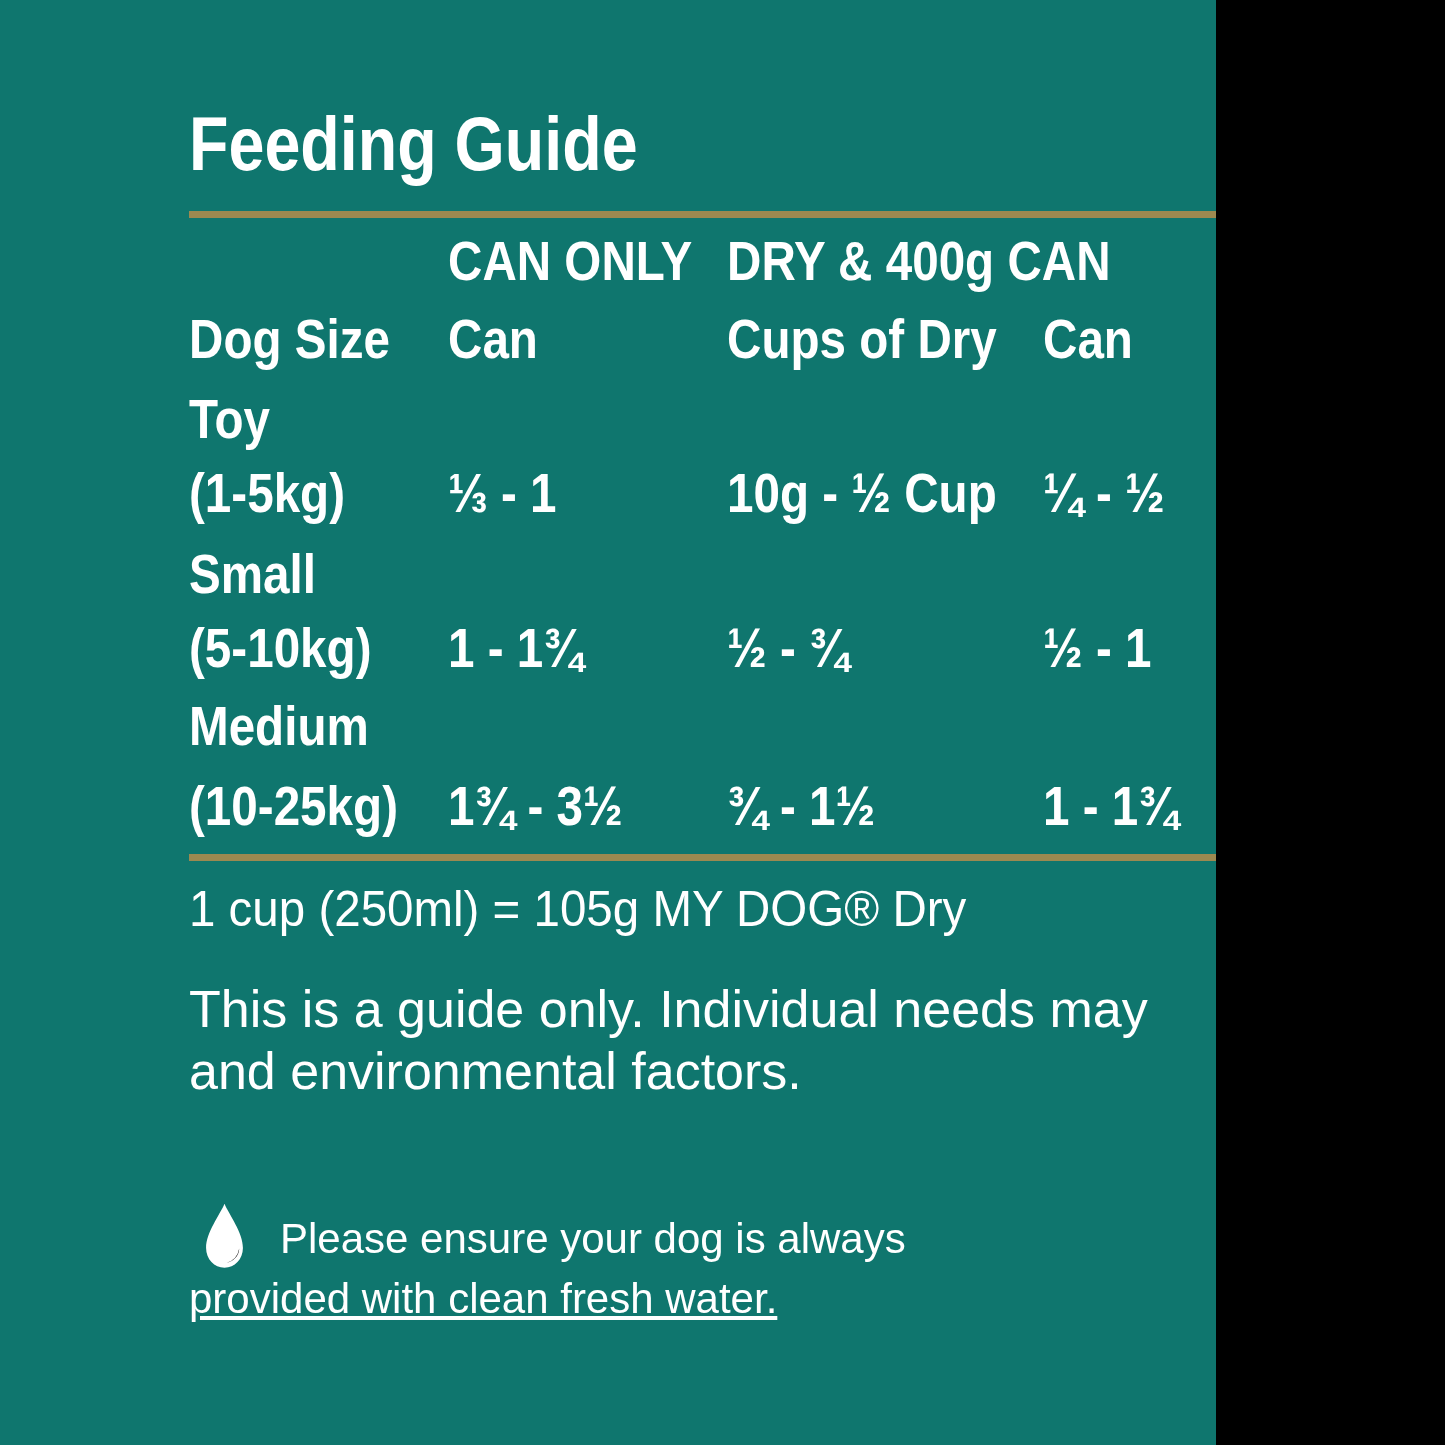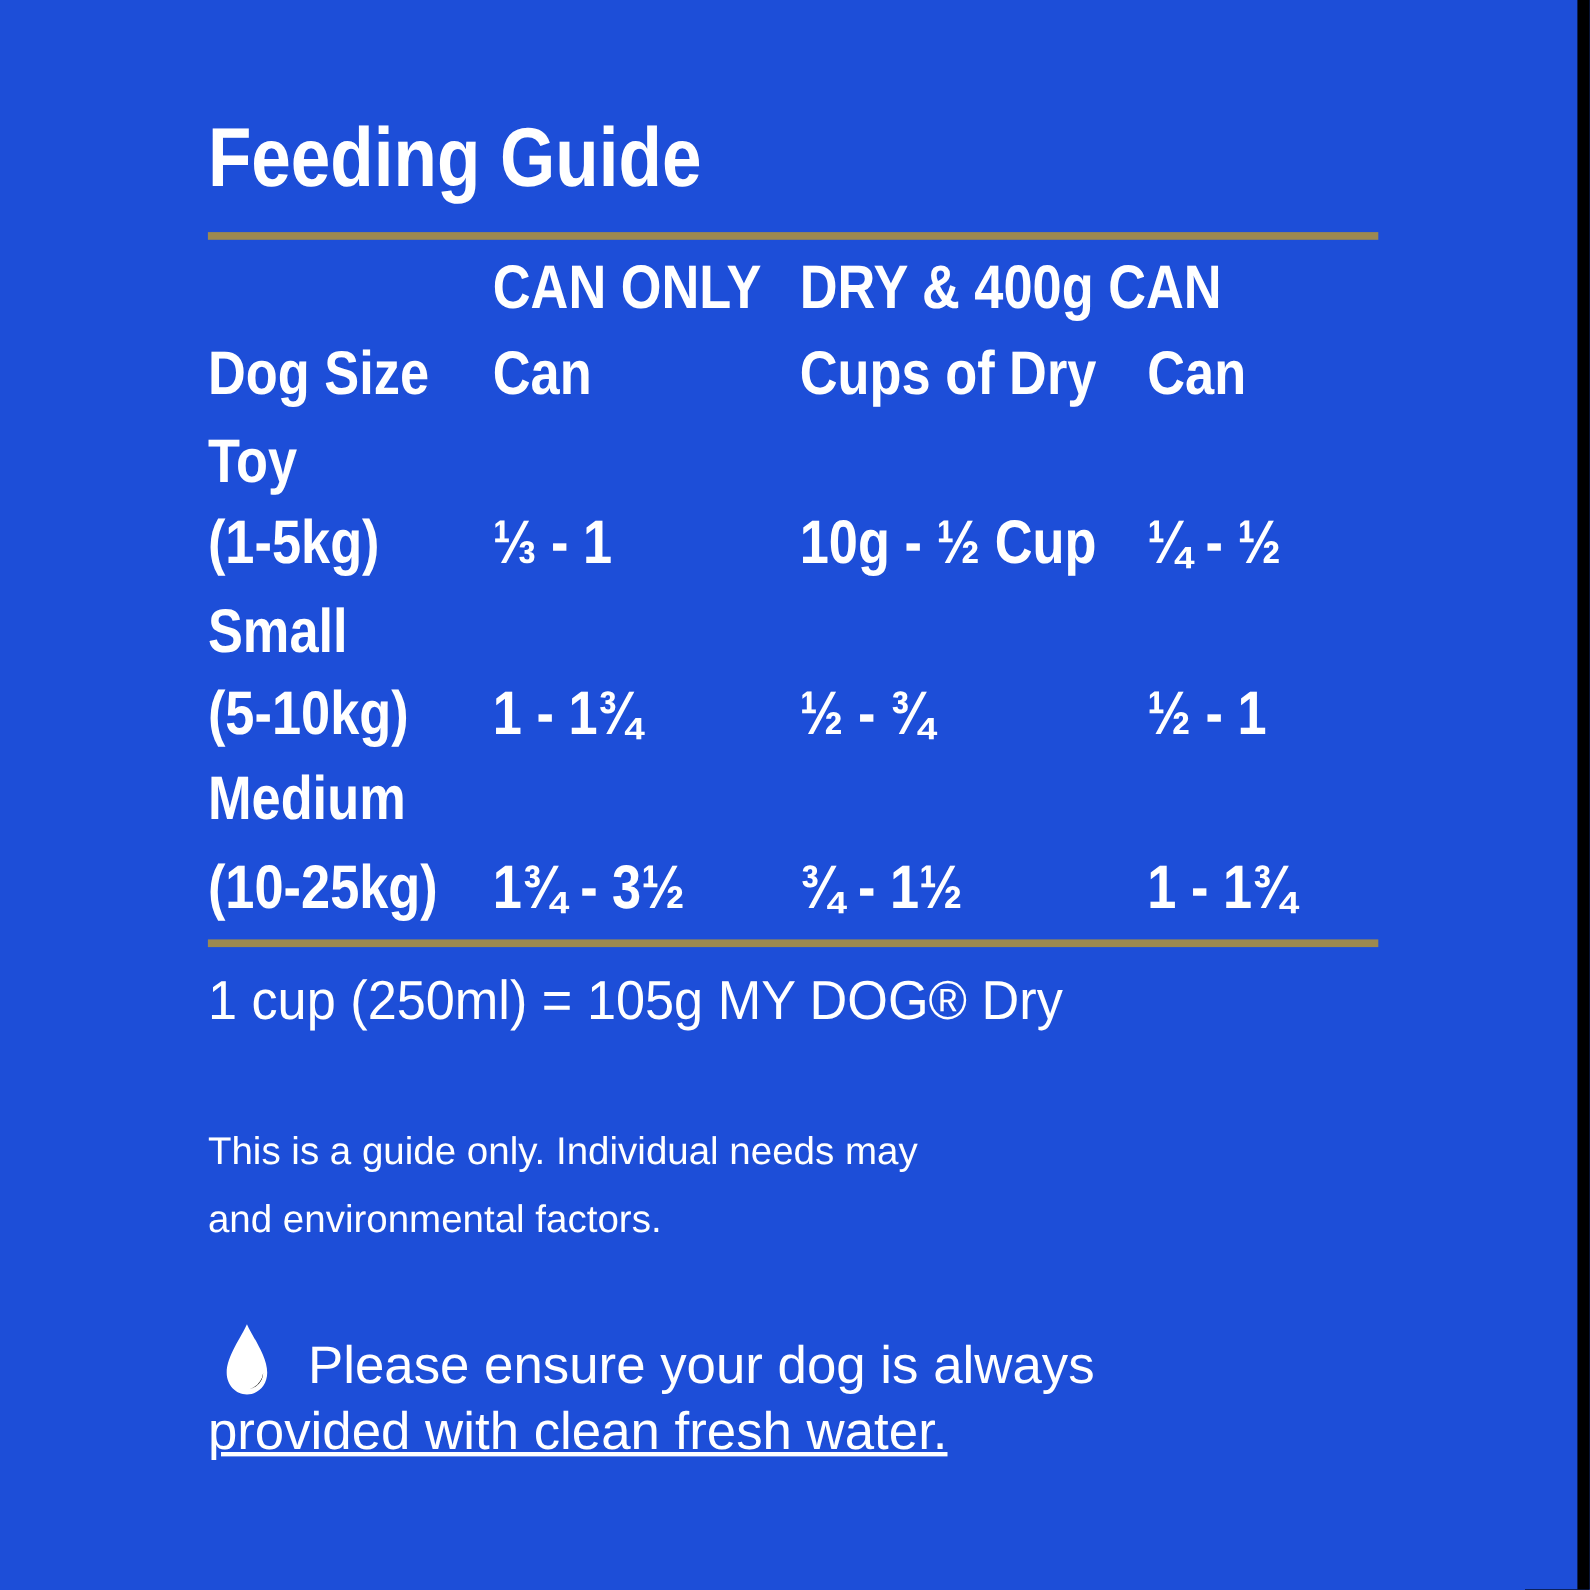--- a/index.html
+++ b/index.html
@@ -1,37 +1,37 @@
 <!DOCTYPE html>
 <html><head>
 <meta charset="utf-8">
 <style>
   html,body{margin:0;padding:0;background:#000;}
   .canvas{
-    position:relative;width:1434px;height:1445px;background:#1d4ed8;overflow:hidden;
+    position:relative;width:1216px;height:1445px;background:#0f766e;overflow:hidden;
     font-family:"Liberation Sans","DejaVu Sans",sans-serif;color:#fff;
   }
   .t{position:absolute;line-height:1;white-space:nowrap;color:#fff;}
   .b{font-weight:700;}
   .r{font-weight:400;}
   .c85{transform:scaleX(0.85);transform-origin:0 0;}
   .c95{transform:scaleX(0.95);transform-origin:0 0;}
   .title{font-size:76px;top:106px;left:189px;}
   .tbl{font-size:56px;}
-  .note{font-size:48px;}
+  .note{font-size:42px;}
   .rule{position:absolute;left:189px;width:1064px;height:7px;background:#9c8950;}
   .rule-top{top:211px;}
   .rule-bottom{top:854px;}
   .x1{left:189px;} .x2{left:448px;} .x3{left:727px;} .x4{left:1043px;}
   .row-gh{top:233px;} .row-ch{top:311px;}
   .row-toy-label{top:391px;} .row-toy-vals{top:465px;}
   .row-small-label{top:546px;} .row-small-vals{top:620px;}
   .row-medium-label{top:698px;} .row-medium-vals{top:778px;}
   .cupnote{top:884px;left:189px;font-size:50px;}
-  .guide{position:absolute;left:189px;top:1016px;font-size:35px;line-height:62px;font-weight:400;}
+  .guide{position:absolute;left:189px;top:978px;font-size:52px;line-height:62px;font-weight:400;}
   .guide div{white-space:nowrap;}
   .water1{top:1218px;left:280px;}
   .water2{top:1278px;left:189px;text-decoration:underline;}
   .drop{position:absolute;left:198px;top:1202px;width:53px;height:70px;}
 </style>
 </head>
 <body>
 
 <div class="canvas">
 

